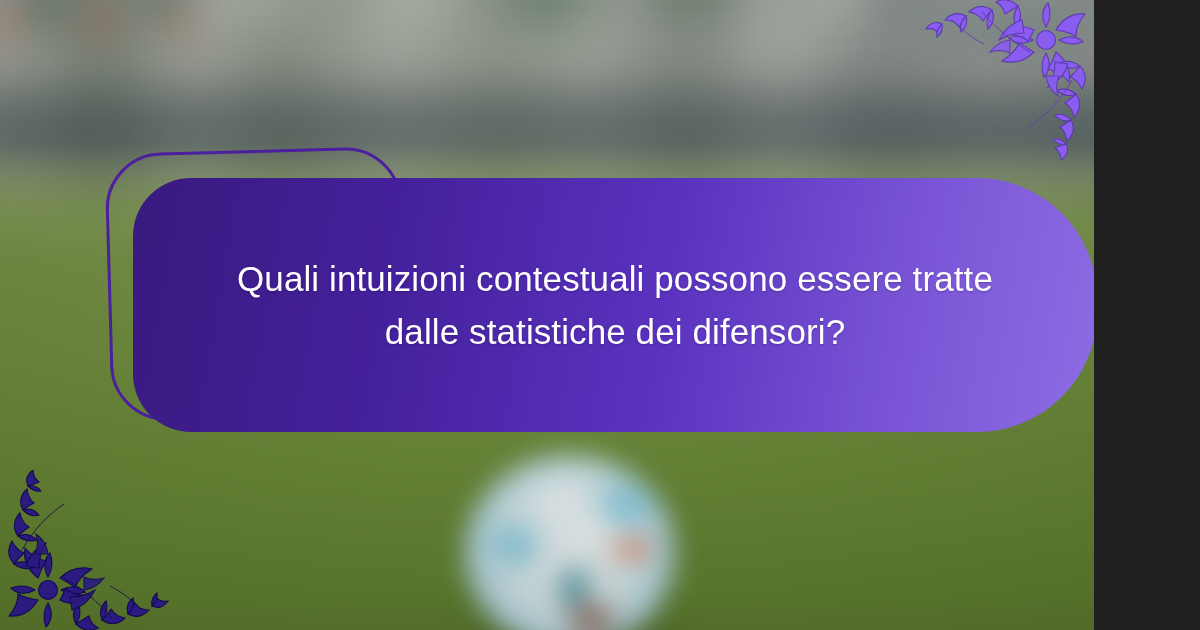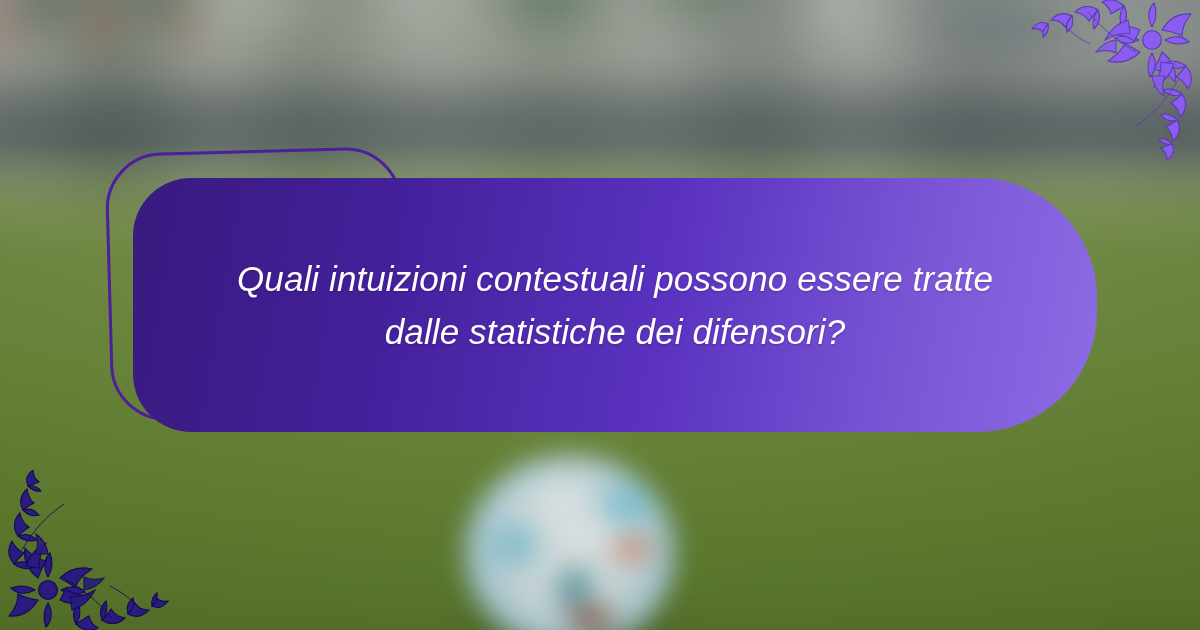--- a/index.html
+++ b/index.html
@@ -7,26 +7,25 @@
     margin: 0;
     padding: 0;
     background: #202020;
   }
   body {
     font-family: "Liberation Sans", "DejaVu Sans", sans-serif;
   }
 
   #stage {
     position: relative;
-    width: 1200px;
+    width: 1094px;
     height: 630px;
     overflow: hidden;
     background: #6b8a33;
     user-select: none;
-    font-style: italic;
   }
 
   
   .bg-layer {
     position: absolute;
     inset: -40px;
     pointer-events: none;
   }
 
   

